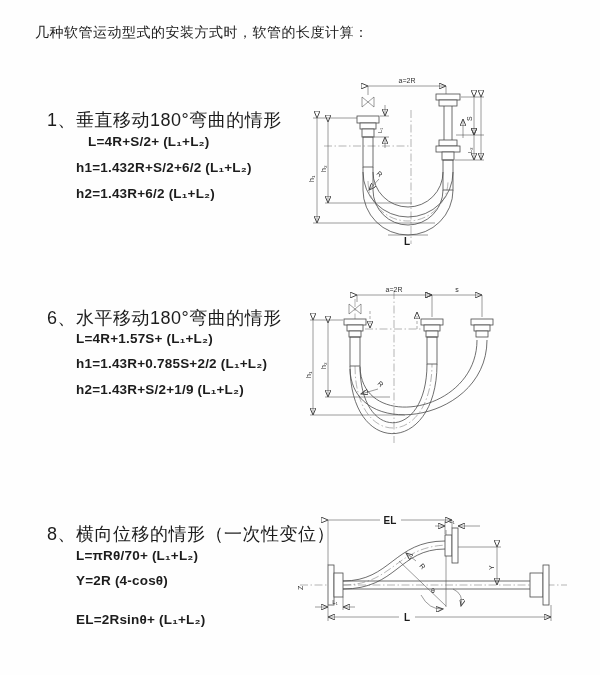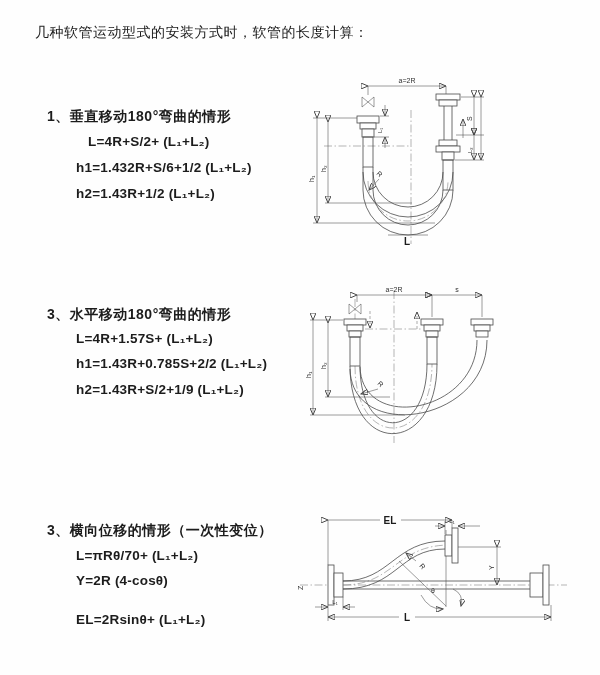--- a/index.html
+++ b/index.html
@@ -4,49 +4,49 @@
 <style>
   html,body{margin:0;padding:0;}
   body{
     width:600px;height:675px;position:relative;overflow:hidden;
     background:#fefefe;
     font-family:"Liberation Sans","DejaVu Sans",sans-serif;
     color:#1c1c1c;
   }
   .abs{position:absolute;white-space:nowrap;}
   .title{font-size:14px;font-weight:400;letter-spacing:.5px;}
-  .heading{font-size:14px;font-weight:700;letter-spacing:.5px;}
+  .heading{font-size:18px;font-weight:400;letter-spacing:.5px;}
   .formula{font-size:13.5px;font-weight:700;letter-spacing:.2px;}
   svg{position:absolute;overflow:visible;}
   svg line, svg path, svg rect{stroke:#4a4a4a;fill:none;}
   svg text{fill:#2f2f2f;font-size:7px;font-family:"Liberation Sans","DejaVu Sans",sans-serif;}
   svg .f6{font-size:6px;}
   svg .big{font-size:10px;font-weight:700;fill:#1c1c1c;}
   svg .thin{stroke-width:.55;}
   svg .med{stroke-width:.8;}
   svg .cl{stroke-width:.5;stroke:#6a6a6a;stroke-dasharray:8 2.5 1.5 2.5;}
   svg .dsh{stroke-width:.5;stroke:#5a5a5a;stroke-dasharray:3 2;}
   svg .white{fill:#fefefe;}
 </style>
 </head>
 <body>
 
 <div class="abs title" style="left:35px;top:24px">几种软管运动型式的安装方式时，软管的长度计算：</div>
 
 <div class="abs heading" style="left:47px;top:108px">1、垂直移动180°弯曲的情形</div>
 <div class="abs formula" style="left:88px;top:134px">L=4R+S/2+ (L₁+L₂)</div>
-<div class="abs formula" style="left:76px;top:160px">h1=1.432R+S/6+1/2 (L₁+L₂)</div>
-<div class="abs formula" style="left:76px;top:186px">h2=1.43R+1/2 (L₁+L₂)</div>
-
-<div class="abs heading" style="left:47px;top:306px">3、水平移动180°弯曲的情形</div>
+<div class="abs formula" style="left:76px;top:160px">h1=1.432R+S/2+6/2 (L₁+L₂)</div>
+<div class="abs formula" style="left:76px;top:186px">h2=1.43R+6/2 (L₁+L₂)</div>
+
+<div class="abs heading" style="left:47px;top:306px">6、水平移动180°弯曲的情形</div>
 <div class="abs formula" style="left:76px;top:331px">L=4R+1.57S+ (L₁+L₂)</div>
 <div class="abs formula" style="left:76px;top:356px">h1=1.43R+0.785S+2/2 (L₁+L₂)</div>
 <div class="abs formula" style="left:76px;top:382px">h2=1.43R+S/2+1/9 (L₁+L₂)</div>
 
-<div class="abs heading" style="left:47px;top:522px">3、横向位移的情形（一次性变位）</div>
+<div class="abs heading" style="left:47px;top:522px">8、横向位移的情形（一次性变位）</div>
 <div class="abs formula" style="left:76px;top:548px">L=πRθ/70+ (L₁+L₂)</div>
 <div class="abs formula" style="left:76px;top:573px">Y=2R (4-cosθ)</div>
 <div class="abs formula" style="left:76px;top:612px">EL=2Rsinθ+ (L₁+L₂)</div>
 
 <svg style="left:300px;top:72px" width="255" height="190" viewBox="0 0 255 190">
   <defs>
     <marker id="ar1" markerWidth="8" markerHeight="6" refX="7" refY="3" orient="auto" markerUnits="userSpaceOnUse">
       <path d="M0,0 L7,3 L0,6 Z" fill="#4a4a4a" stroke="none"></path>
     </marker>
     <pattern id="ht1" width="4" height="4" patternUnits="userSpaceOnUse">

